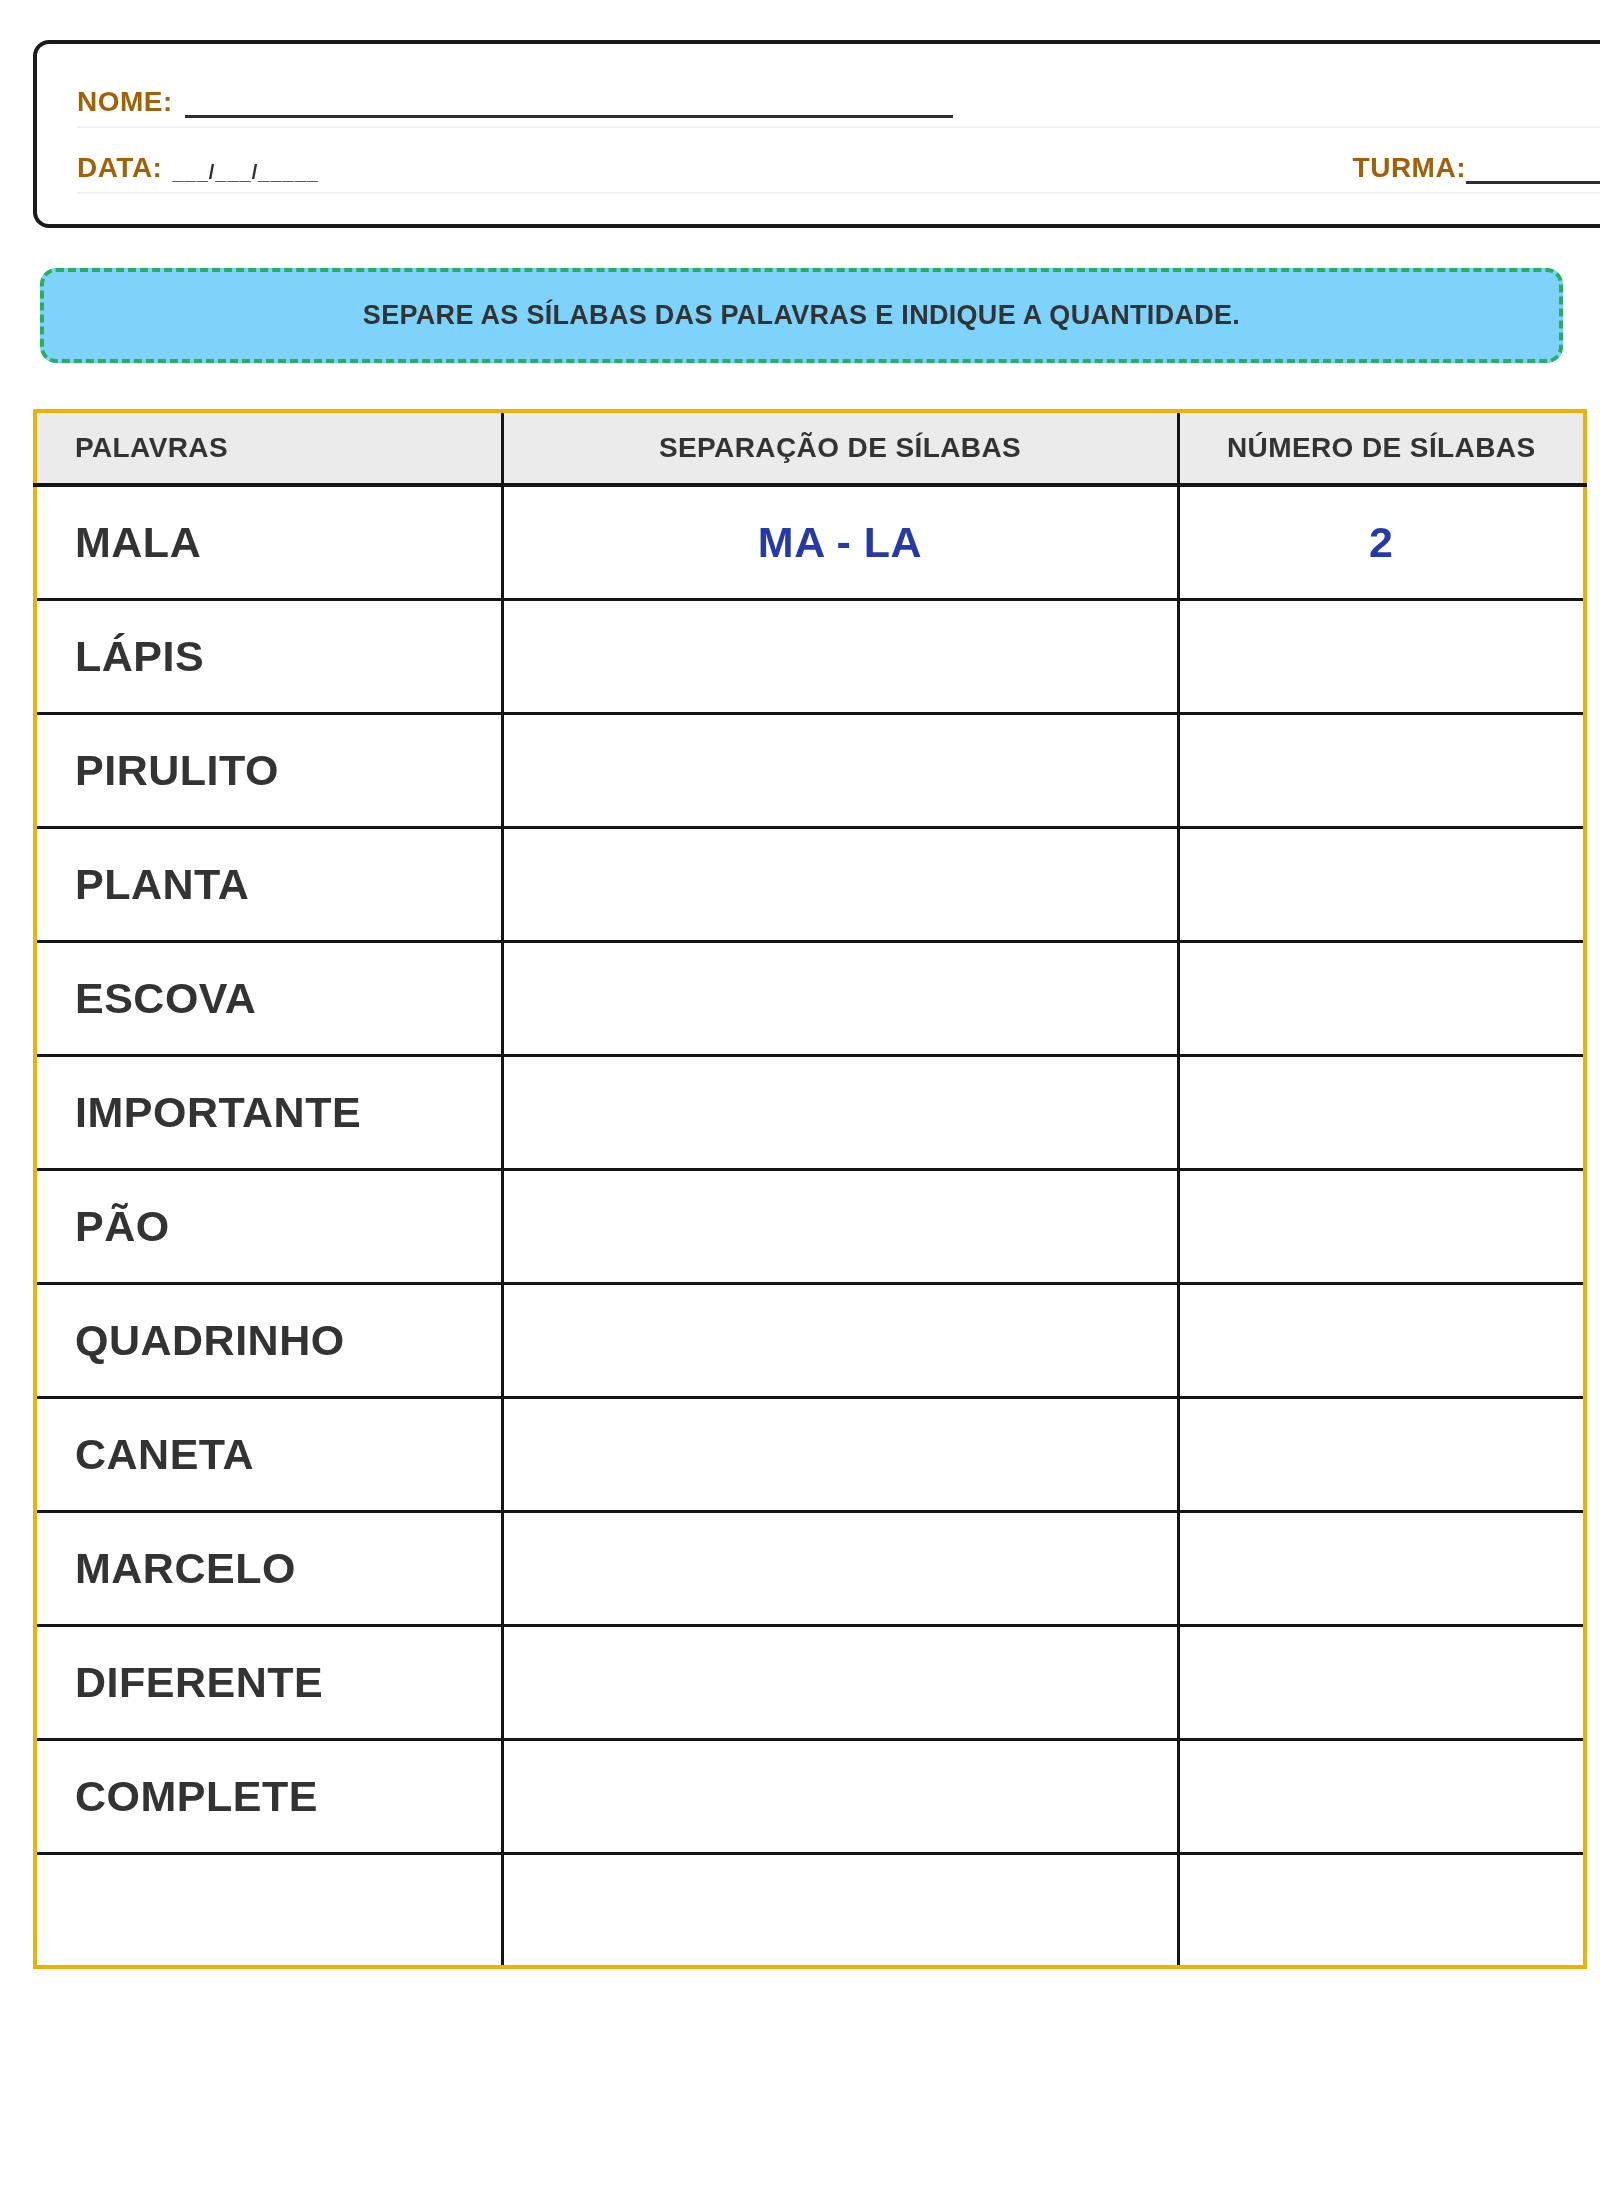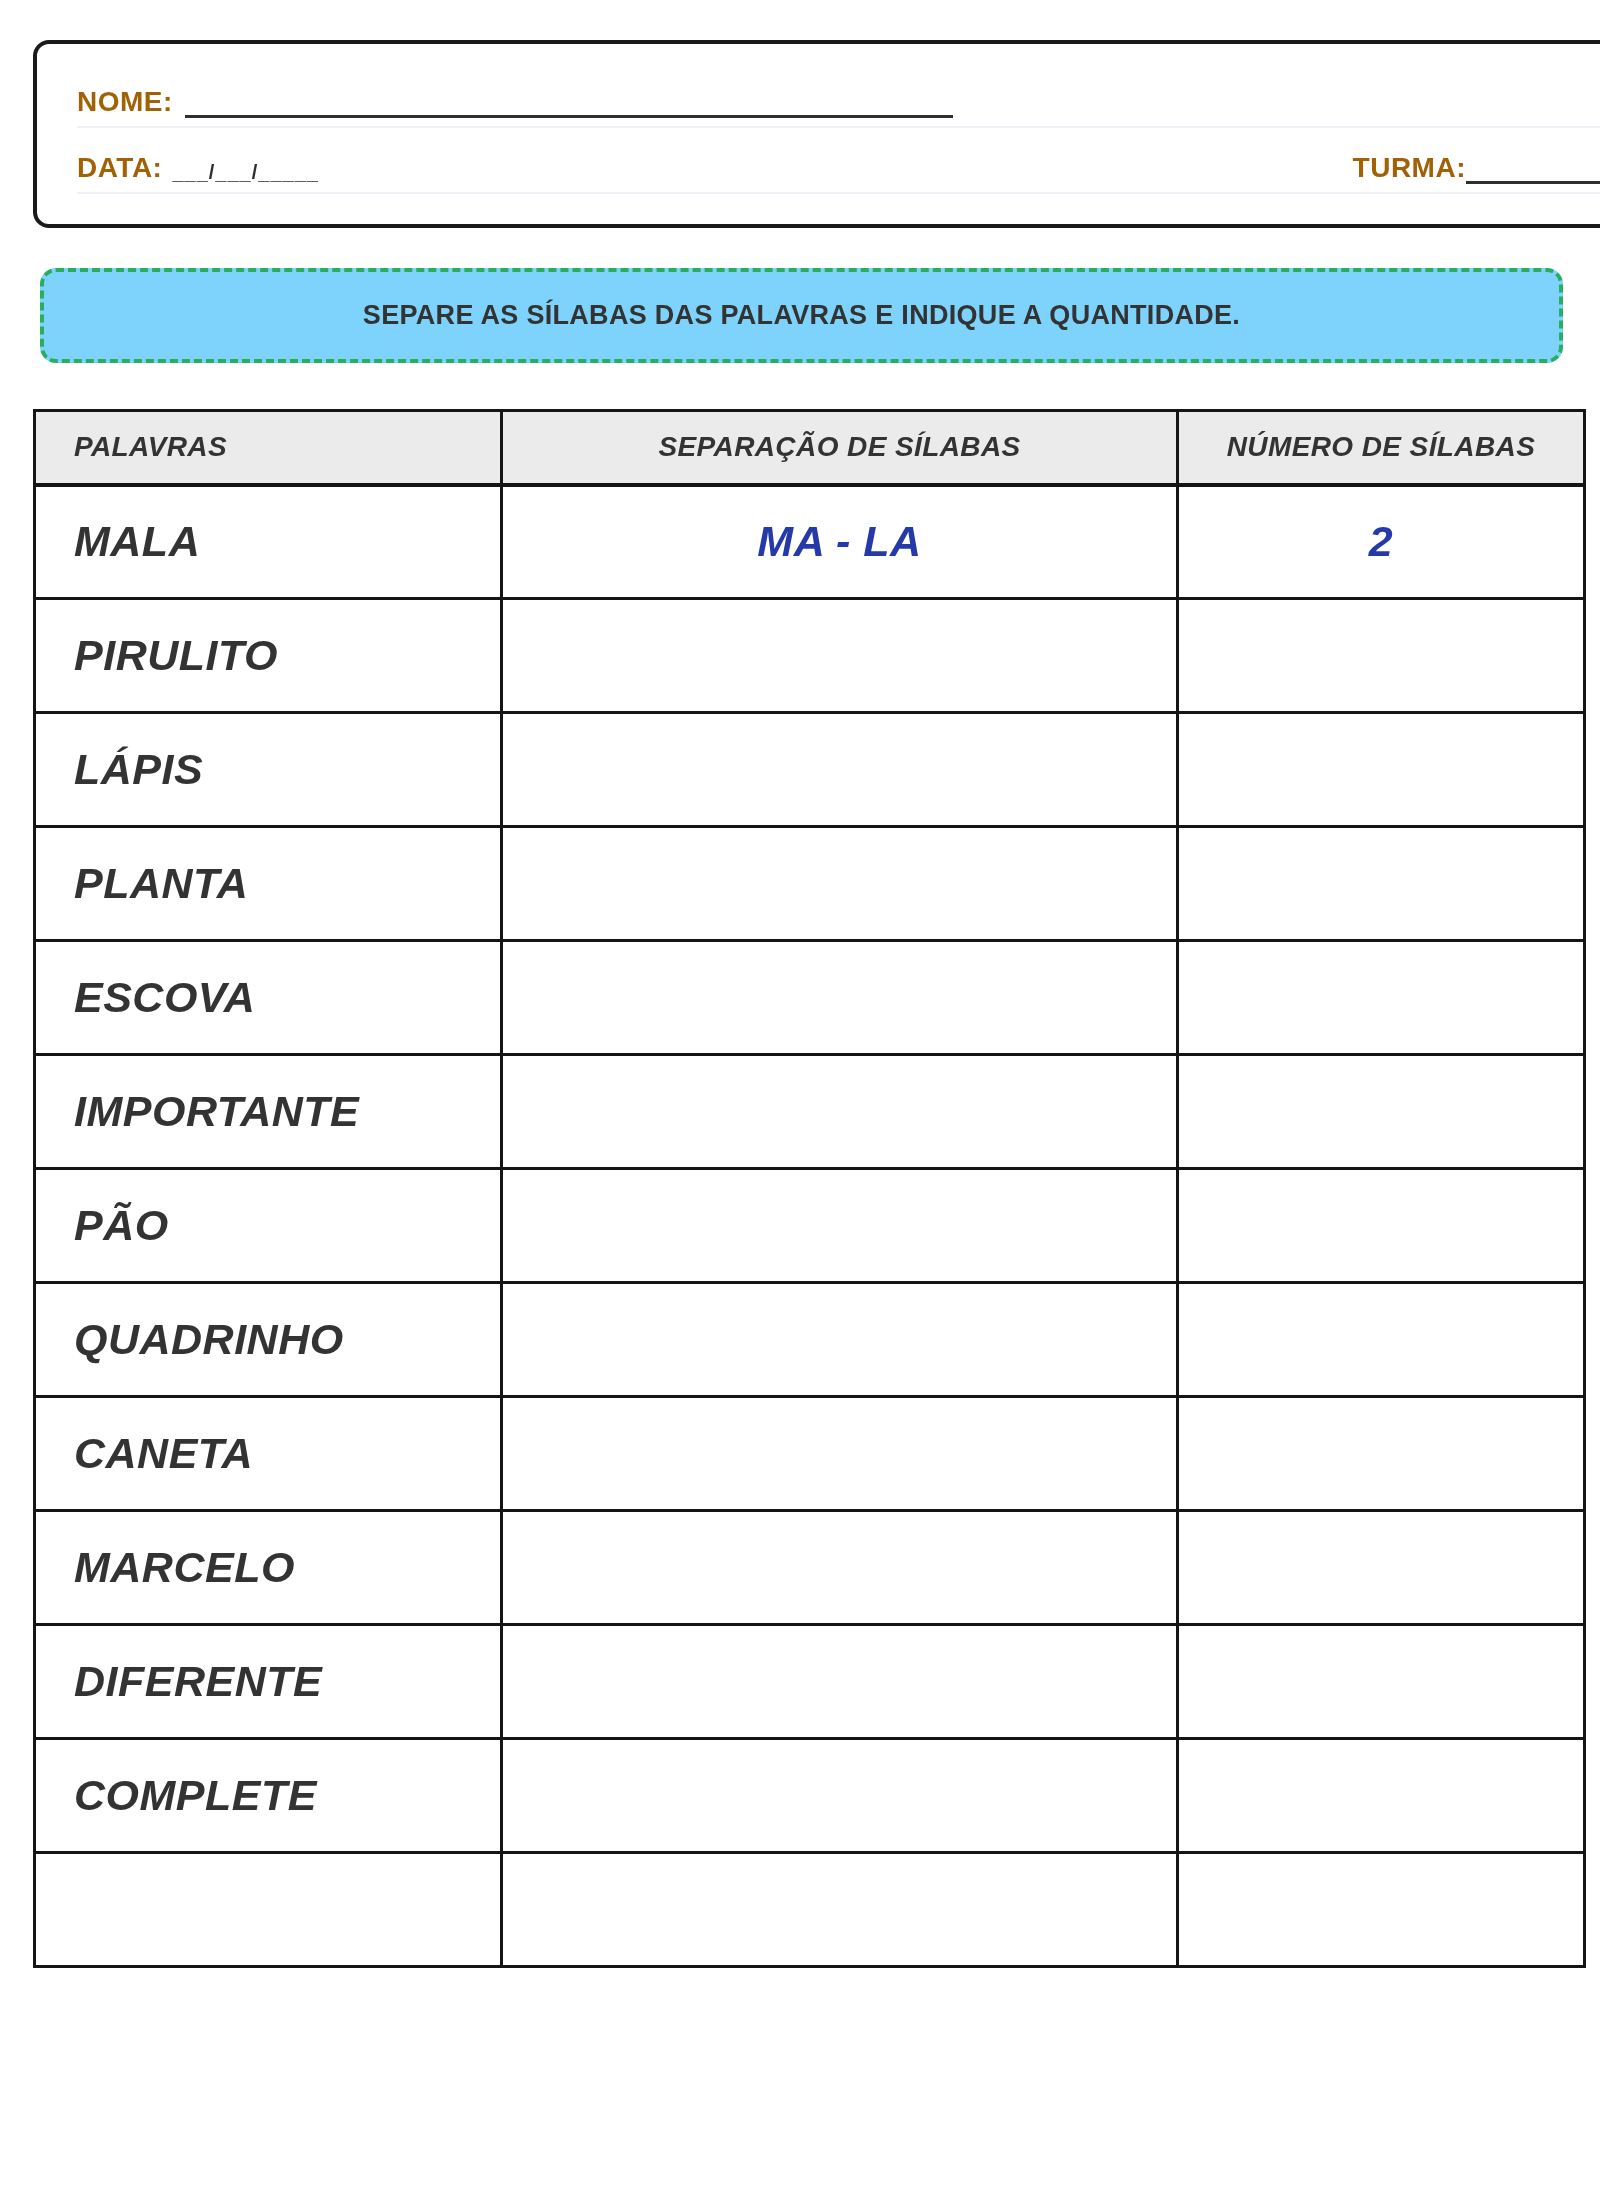--- a/index.html
+++ b/index.html
@@ -87,22 +87,21 @@
     color: #333333;
     letter-spacing: 0.3px;
   }
 
   
   table.worksheet {
     border-collapse: collapse;
     table-layout: fixed;
     width: 1550px;
     margin: 46px 12px 0 33px;
-    border: 2px solid #eab308;
-    font-style: italic;
+    border: 4px solid #eab308;
   }
   .worksheet th, .worksheet td {
     border: 3px solid #151515;
     box-sizing: border-box;
     overflow: hidden;
   }
   .worksheet thead th {
     height: 74px;
     background: #ebebeb;
     font-size: 28px;
@@ -162,26 +161,26 @@
         <th>NÚMERO DE SÍLABAS</th>
       </tr>
     </thead>
     <tbody>
       <tr>
         <td class="word-cell">MALA</td>
         <td class="answer-cell">MA - LA</td>
         <td class="answer-cell">2</td>
       </tr>
       <tr>
+        <td class="word-cell">LÁPIS</td>
+        <td class="answer-cell"></td>
+        <td class="answer-cell"></td>
+      </tr>
+      <tr>
         <td class="word-cell">PIRULITO</td>
-        <td class="answer-cell"></td>
-        <td class="answer-cell"></td>
-      </tr>
-      <tr>
-        <td class="word-cell">LÁPIS</td>
         <td class="answer-cell"></td>
         <td class="answer-cell"></td>
       </tr>
       <tr>
         <td class="word-cell">PLANTA</td>
         <td class="answer-cell"></td>
         <td class="answer-cell"></td>
       </tr>
       <tr>
         <td class="word-cell">ESCOVA</td>

